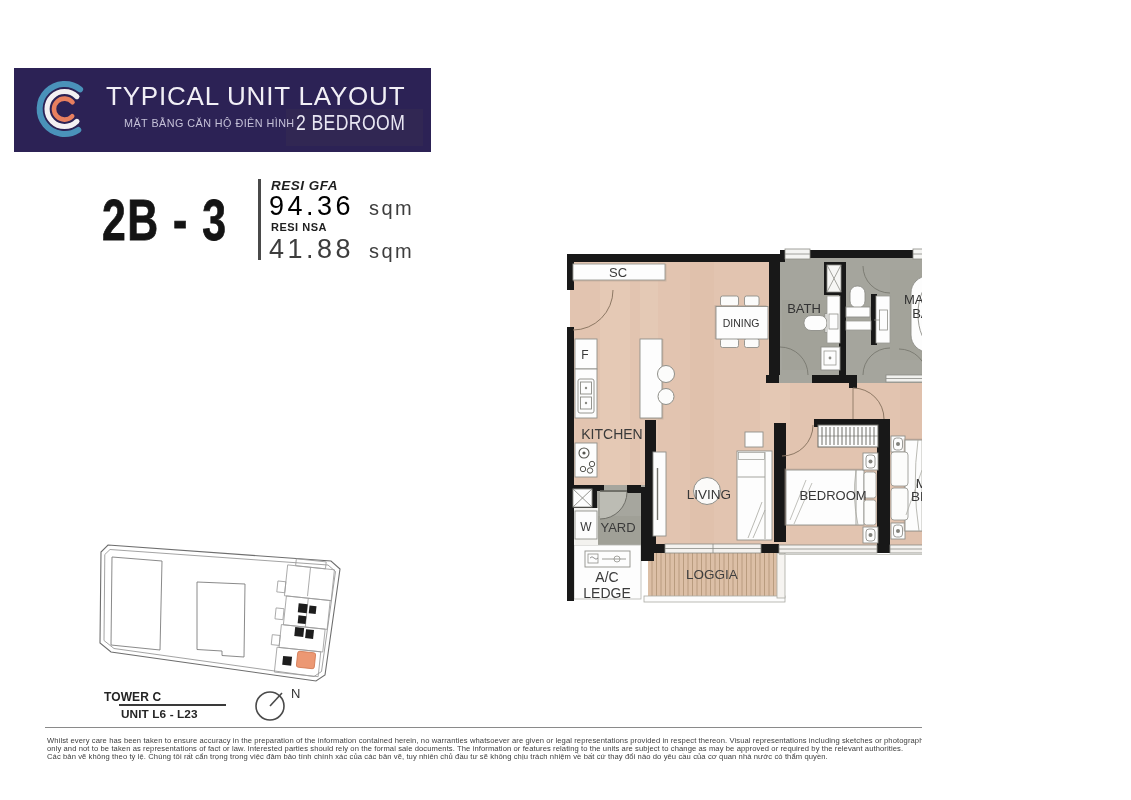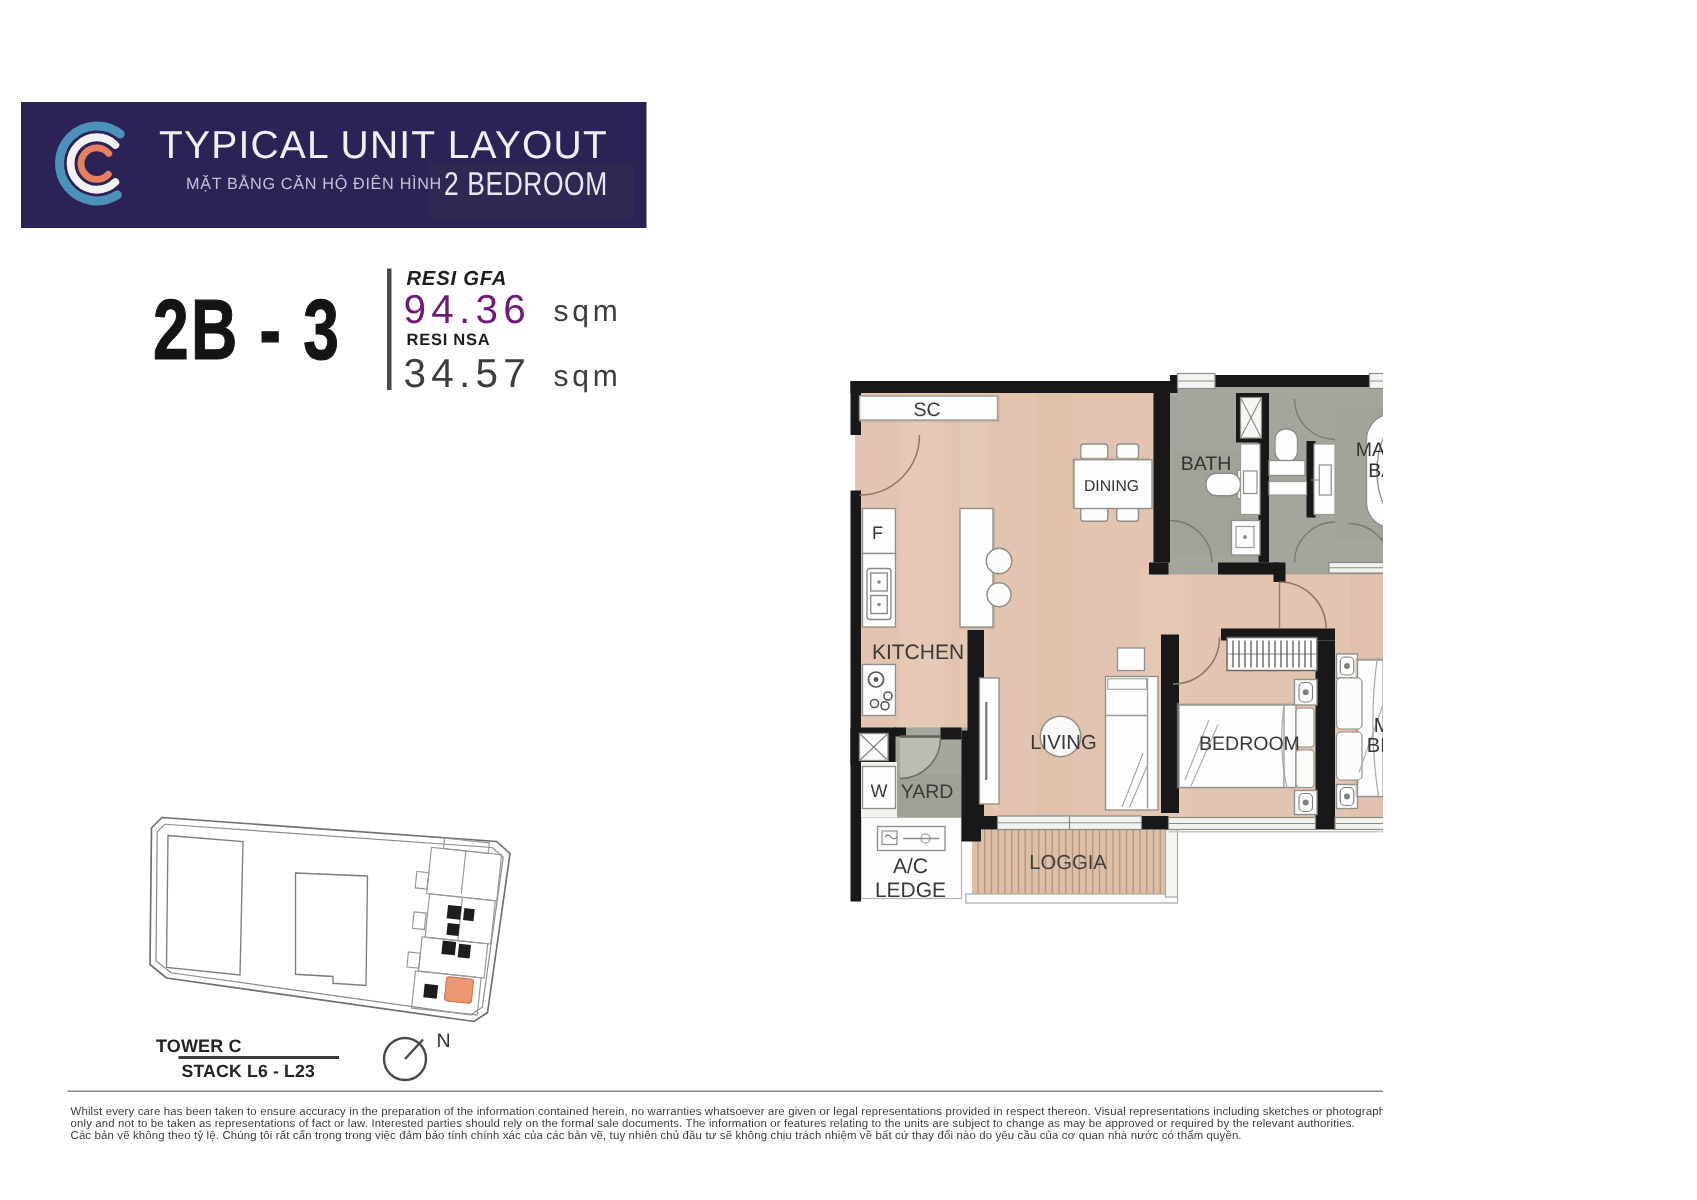--- a/index.html
+++ b/index.html
@@ -29,26 +29,26 @@
   <div class="abs" style="left:107px;top:117px;font-size:10.8px;letter-spacing:0.45px;color:#c5c1d8;white-space:nowrap;padding-left:17px;">MẶT BẰNG CĂN HỘ ĐIÊN HÌNH</div>
 
   <div class="abs" style="left:296px;top:110px;font-size:22px;letter-spacing:0.5px;color:#e8e6f2;white-space:nowrap;transform:scaleX(0.8);transform-origin:0 0;">2 BEDROOM</div>
 
   <div class="abs" style="left:102px;top:187px;font-size:57px;font-weight:bold;letter-spacing:2px;color:#141414;white-space:nowrap;-webkit-text-stroke:0.8px #141414;transform:scaleX(0.75);transform-origin:0 0;">2B - 3</div>
 
   <div class="abs" style="left:258px;top:179px;width:2.5px;height:81px;background:#4a4a4a;"></div>
 
   <div class="abs" style="left:271px;top:178px;font-size:13.5px;font-weight:bold;letter-spacing:0.5px;color:#1e1e1e;font-style:italic;">RESI GFA</div>
 
-  <div class="abs" style="left:269px;top:191px;font-size:27px;letter-spacing:3.5px;color:#701a75;">94.36</div>
+  <div class="abs" style="left:269px;top:191px;font-size:27px;letter-spacing:3.5px;color:#000000;">94.36</div>
   <div class="abs" style="left:369px;top:197px;font-size:20px;letter-spacing:2.5px;color:#3d3d3d;">sqm</div>
 
   <div class="abs" style="left:271px;top:221px;font-size:11px;font-weight:bold;letter-spacing:0.5px;color:#1e1e1e;">RESI NSA</div>
 
-  <div class="abs" style="left:269px;top:234px;font-size:27px;letter-spacing:3.5px;color:#3d3d3d;">34.57</div>
+  <div class="abs" style="left:269px;top:234px;font-size:27px;letter-spacing:3.5px;color:#3d3d3d;">41.88</div>
   <div class="abs" style="left:369px;top:240px;font-size:20px;letter-spacing:2.5px;color:#3d3d3d;">sqm</div>
 
   <svg id="plan" class="abs" style="left:555px;top:240px;" width="460" height="375" viewBox="555 240 460 375">
 
     <rect x="570" y="256" width="432" height="292" fill="#e2c4b0"></rect>
     <rect x="600" y="262" width="30" height="286" fill="#f0dcc9" opacity="0.22"></rect>
     <rect x="690" y="262" width="24" height="286" fill="#d9b89e" opacity="0.22"></rect>
     <rect x="760" y="380" width="30" height="168" fill="#f0dcc9" opacity="0.2"></rect>
     <rect x="900" y="383" width="40" height="165" fill="#d9b89e" opacity="0.18"></rect>
     <rect x="640" y="262" width="18" height="220" fill="#f2e0cf" opacity="0.2"></rect>
@@ -479,21 +479,21 @@
       <rect x="292" y="658" width="9" height="9"></rect>
     </g>
 
     <rect x="302" y="652" width="18" height="16" rx="2" fill="#ec9873" stroke="#d0764f" stroke-width="0.8" transform="translate(-5 0) rotate(6 311 660)"></rect>
   </svg>
 
   <div class="abs" style="left:104px;top:690px;font-size:12px;font-weight:bold;letter-spacing:0.1px;color:#242424;">TOWER C</div>
 
   <div class="abs" style="left:119px;top:704px;width:107px;height:1.5px;background:#3a3a3a;"></div>
 
-  <div class="abs" style="left:121px;top:707px;font-size:11.8px;font-weight:bold;letter-spacing:0.1px;color:#242424;">STACK L6 - L23</div>
+  <div class="abs" style="left:121px;top:707px;font-size:11.8px;font-weight:bold;letter-spacing:0.1px;color:#242424;">UNIT L6 - L23</div>
 
   <svg class="abs" style="left:245px;top:680px;" width="70" height="50" viewBox="0 0 70 50">
     <circle cx="25" cy="26" r="14" fill="none" stroke="#4a4a4a" stroke-width="1.6"></circle>
     <line x1="25" y1="26" x2="37" y2="13" stroke="#4a4a4a" stroke-width="1.6"></line>
     <text x="46" y="18" font-family="Liberation Sans" font-size="13px" fill="#333">N</text>
   </svg>
 
   <div class="abs" style="left:45px;top:727px;width:1041px;height:1px;background:#8a8a8a;"></div>
 
   <div class="abs" style="left:47px;top:737px;width:1045px;font-size:7.6px;letter-spacing:0.1px;line-height:8.1px;color:#3c3c3c;">

